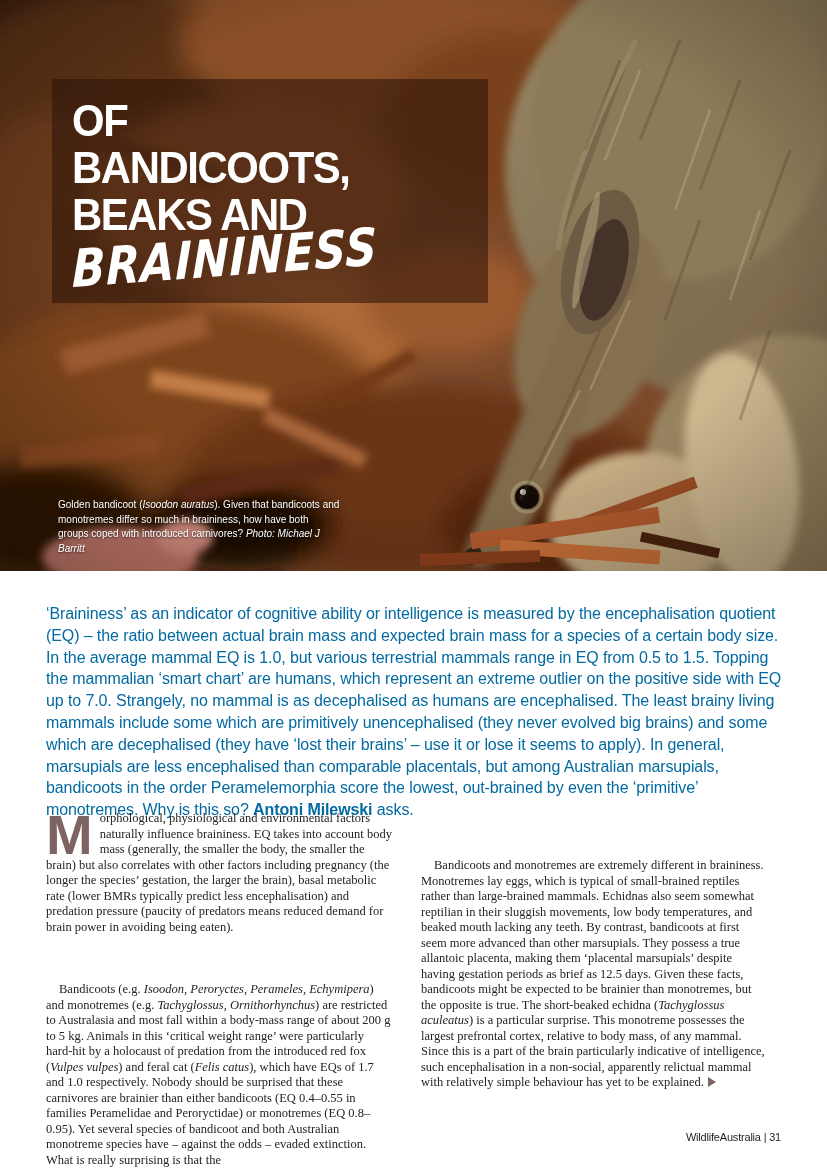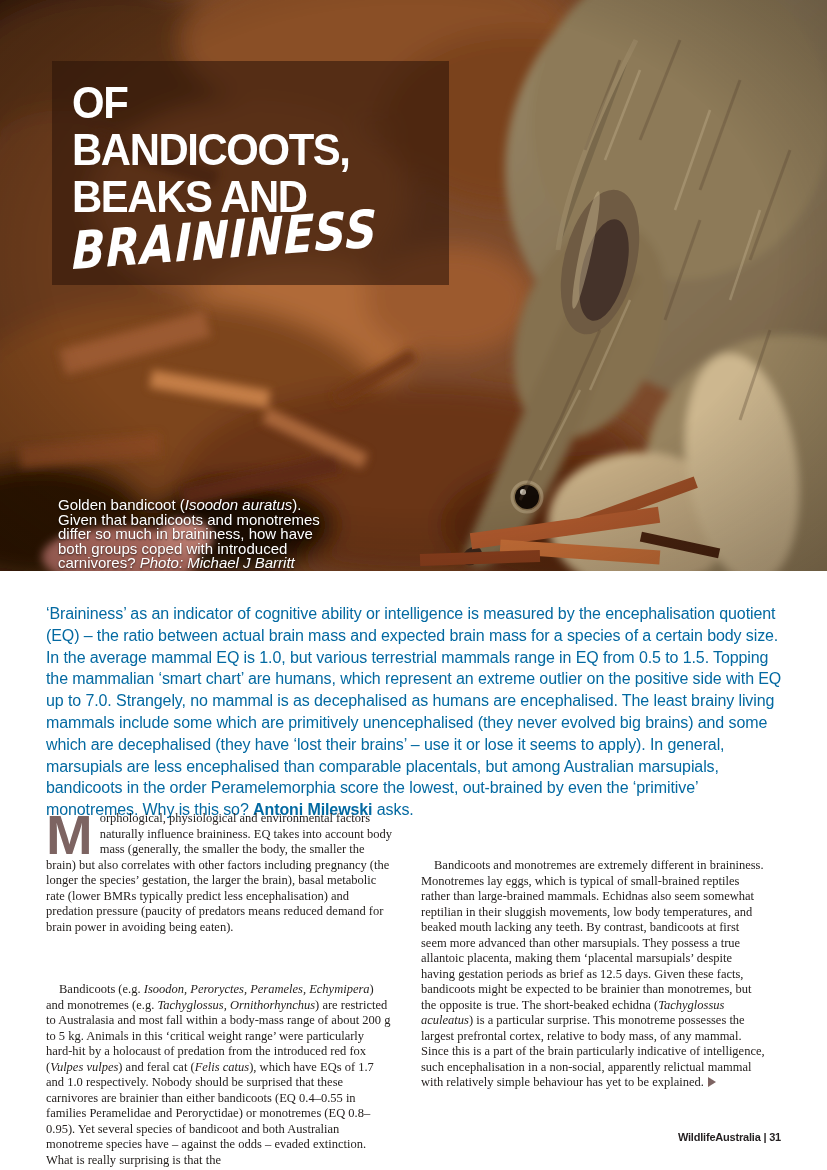--- a/index.html
+++ b/index.html
@@ -6,41 +6,41 @@
   .page{
     position:relative;width:827px;height:1170px;margin:0 auto;
     background:#ffffff;overflow:hidden;
     font-family:"Liberation Sans",sans-serif;
   }
   
   .hero{position:absolute;left:0;top:0;width:827px;height:571px;overflow:hidden;background:#7c4a2b;}
   .hero svg{display:block;}
   
   .title-box{
-    position:absolute;left:52px;top:61px;width:397px;height:224px;
+    position:absolute;left:52px;top:79px;width:436px;height:224px;
     background:rgba(42,18,8,0.55);
     padding:18px 0 0 20px;box-sizing:border-box;
   }
   .title-line{
     font-family:"Liberation Sans",sans-serif;
     font-weight:900;font-size:45px;line-height:47px;color:#ffffff;
     letter-spacing:-1.5px;transform:scaleX(0.93);transform-origin:left center;
     white-space:nowrap;
   }
   .title-script{
     font-family:"DejaVu Sans",sans-serif;
     font-weight:700;font-style:italic;font-size:52px;line-height:58px;color:#ffffff;
     letter-spacing:1px;white-space:nowrap;
     transform:scaleX(0.84) rotate(-3.5deg) skewX(-4deg);
     transform-origin:left bottom;margin-top:2px;
   }
   
   .photo-caption{
     position:absolute;left:58px;top:498px;width:282px;
-    color:#ffffff;font-size:15px;line-height:14.5px;
+    color:#ffffff;font-size:10px;line-height:14.5px;
     text-shadow:0 1px 2px rgba(0,0,0,0.65);
   }
   
   .intro{
     position:absolute;left:46px;top:603px;width:737px;
     color:#0369a1;font-size:16px;line-height:21.8px;letter-spacing:-0.1px;
   }
   
   .columns{
     position:absolute;left:46px;top:811px;width:722px;
@@ -61,21 +61,21 @@
   .seg-bold{font-weight:700;}
   .endmark{
     display:inline-block;width:0;height:0;margin:0 0 -1px 4px;
     border-left:8px solid #7d6462;
     border-top:5.5px solid transparent;
     border-bottom:5.5px solid transparent;
   }
   
   .footer{
     position:absolute;right:46px;top:1131px;
-    font-size:11px;color:#231f20;letter-spacing:-0.2px;font-weight:bold;
+    font-size:11px;color:#231f20;letter-spacing:-0.2px;
   }
 </style>
 </head>
 <body>
 
 <div class="page">
 
   <div class="hero">
     <svg width="827" height="571" viewBox="0 0 827 571">
       <defs>

